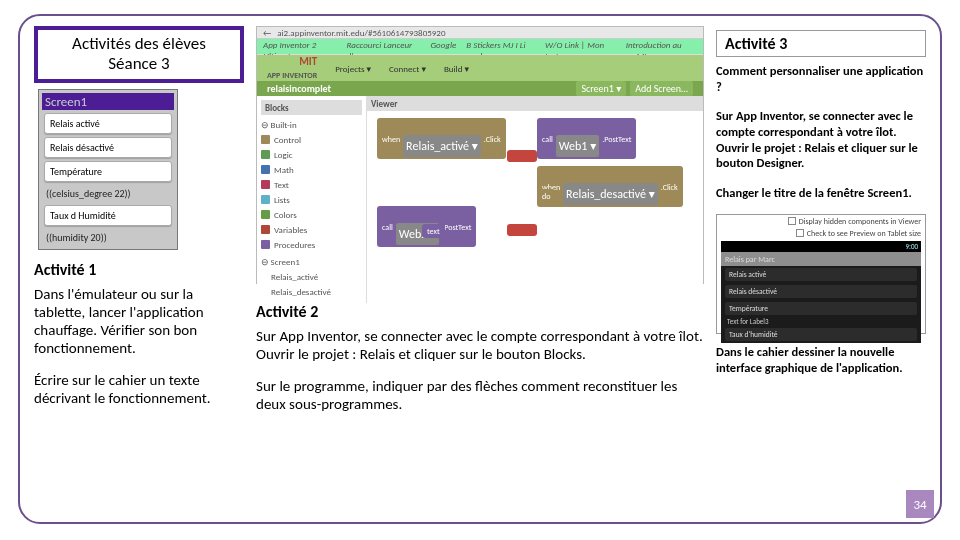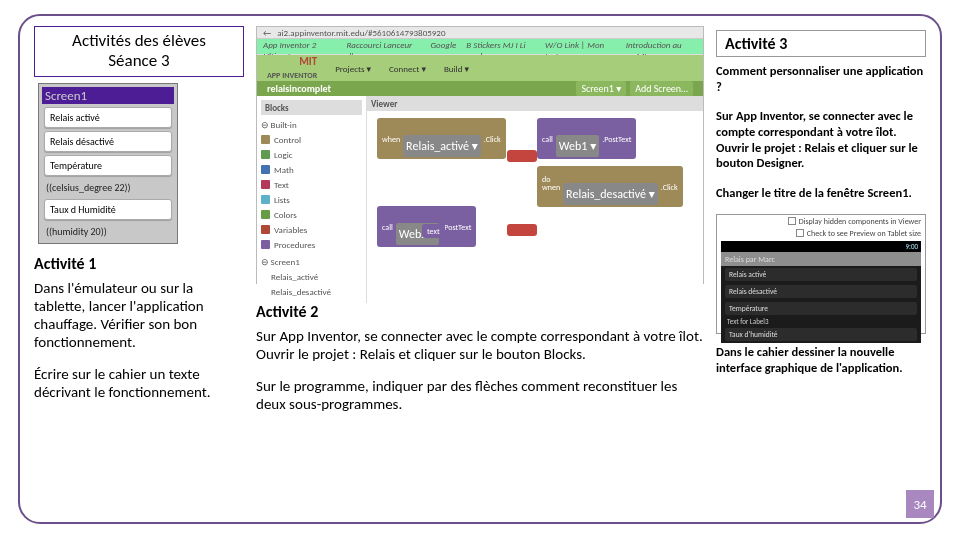--- a/index.html
+++ b/index.html
@@ -16,21 +16,21 @@
     border: 2px solid #6b4f8b;
     border-radius: 22px;
     padding: 10px 14px 8px 14px;
   }
   .cols { display: flex; gap: 12px; height: 100%; }
   .col-left   { width: 210px; }
   .col-center { flex: 1; display: flex; flex-direction: column; }
   .col-right  { width: 210px; }
 
   .title-box {
-    border: 1px solid #4c1d95;
+    border: 4px solid #4c1d95;
     padding: 4px 8px 6px 8px;
     text-align: center;
     font-size: 17px;
     line-height: 1.15;
     margin-bottom: 6px;
   }
 
   
   .emu {
     width: 140px;
@@ -220,21 +220,21 @@
               <span>.PostText</span>
             </div>
 
             <div class="blk" style="left:140px; top:54px; background:#c4453d; width:30px; height:12px"></div>
 
             <div class="blk" style="left:170px; top:70px; background:#9e8a58;">
               <span>when</span>
               <span class="tag">Relais_desactivé ▾</span>
               <span>.Click</span>
             </div>
-            <div class="blk" style="left:170px; top:76px; background:#9e8a58;">
+            <div class="blk" style="left:170px; top:93px; background:#9e8a58;">
               <span>do</span>
             </div>
 
             <div class="blk" style="left:10px; top:110px; background:#7a5fa1;">
               <span>call</span>
               <span class="tag">Web2 ▾</span>
               <span>.PostText</span>
             </div>
             <div class="blk" style="left:55px; top:128px; background:#7a5fa1;">
               <span>text</span>

